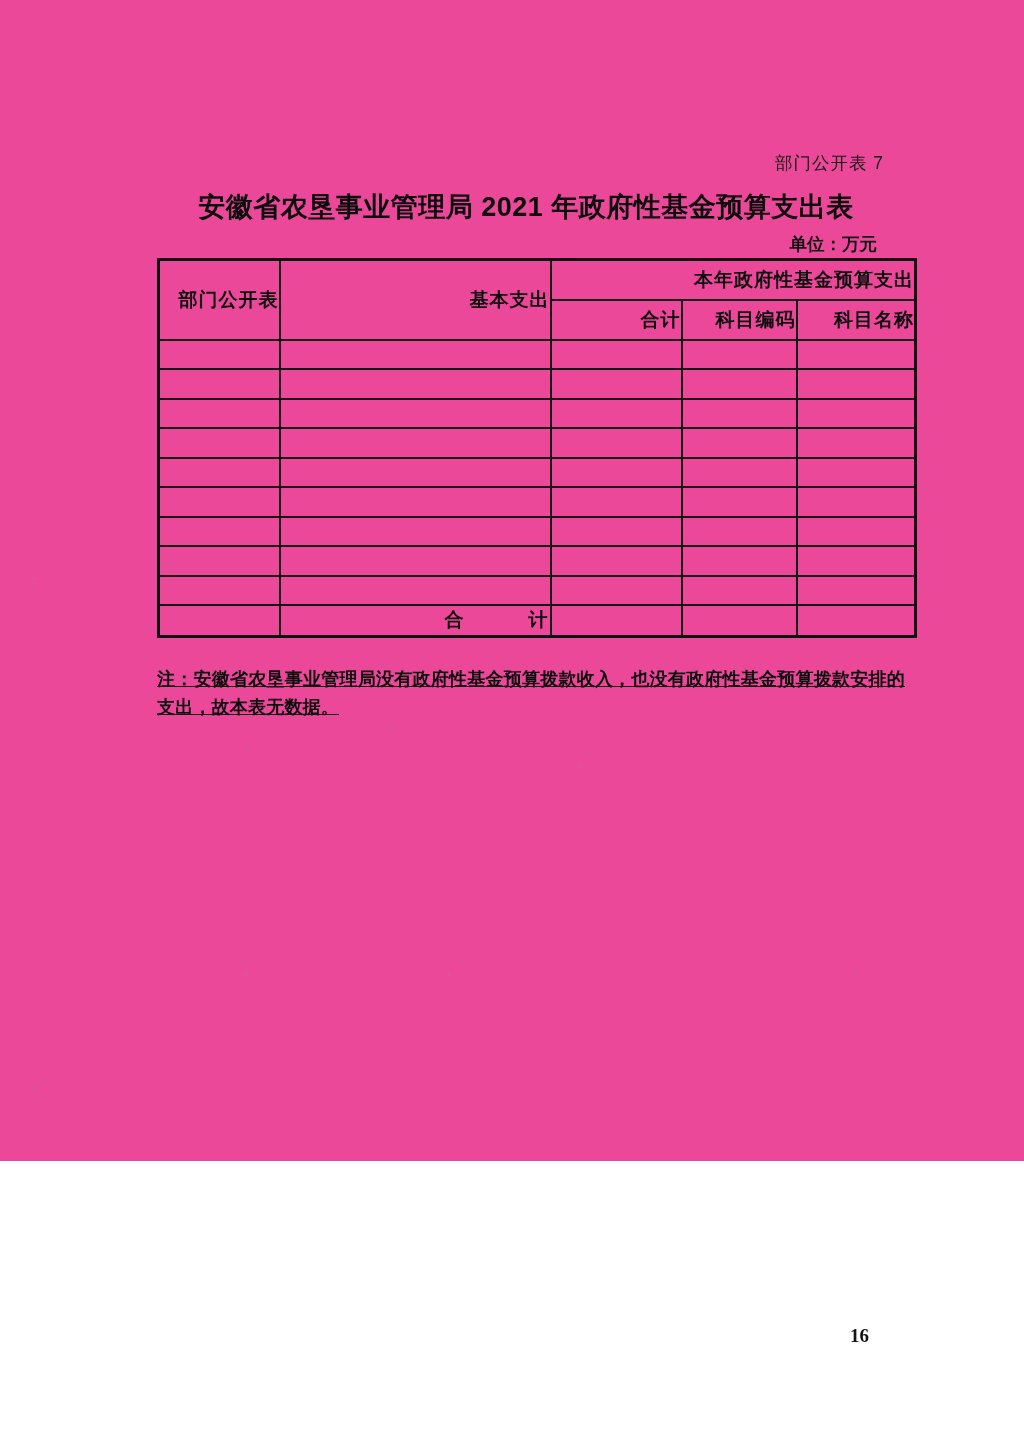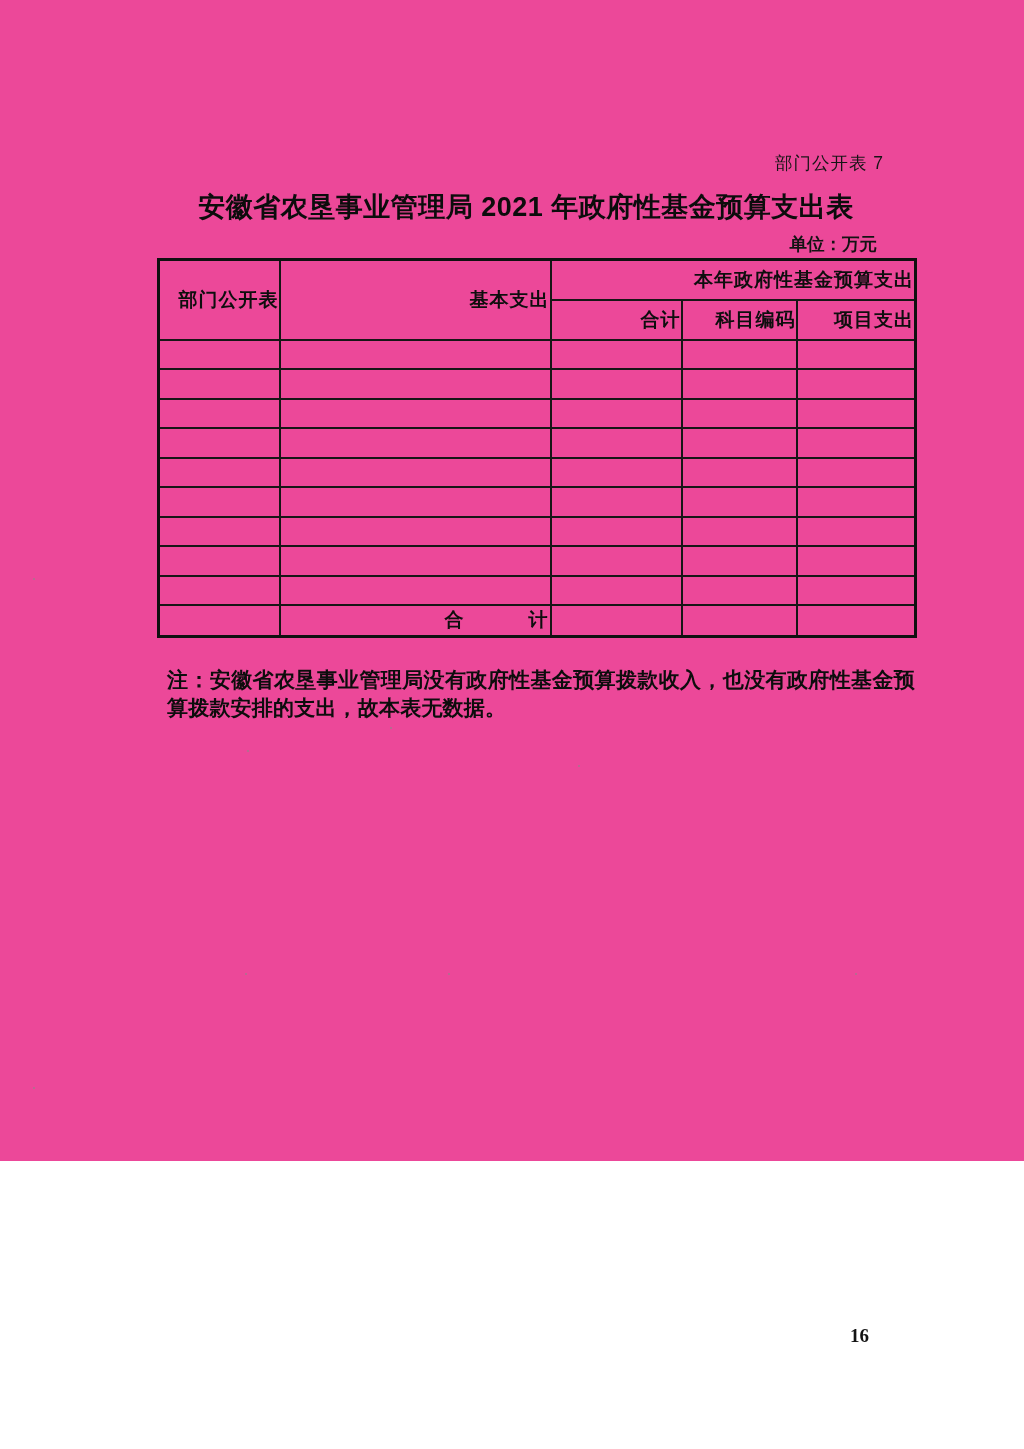--- a/index.html
+++ b/index.html
@@ -60,28 +60,29 @@
   table.budget thead th { height: 40px; letter-spacing: 1px; }
   table.budget tbody td { height: 29.5px; }
   table.budget tfoot td { height: 31px; }
   .total-label {
     font-size: 21px;
     font-weight: 800;
     letter-spacing: 2px;
   }
   .note {
     position: absolute;
-    left: 167px; top: 666px;
+    left: 157px; top: 666px;
     width: 748px;
-    font-size: 21px;
+    font-size: 18px;
     line-height: 27.5px;
     font-weight: 700;
     letter-spacing: 0.2px;
     color: #0d0d0d;
     text-align: justify;
+    text-decoration: underline;
   }
   .page-number {
     position: absolute;
     left: 850px; top: 1325px;
     font-family: "Liberation Serif", "DejaVu Serif", serif;
     font-size: 19px;
     font-weight: 700;
     color: #141414;
   }
   .speck {
@@ -113,21 +114,21 @@
     </colgroup>
     <thead>
       <tr>
         <th rowspan="2">部门公开表</th>
         <th rowspan="2">基本支出</th>
         <th colspan="3">本年政府性基金预算支出</th>
       </tr>
       <tr>
         <th>合计</th>
         <th>科目编码</th>
-        <th>项目支出</th>
+        <th>科目名称</th>
       </tr>
     </thead>
     <tbody>
         <tr>
           <td></td>
           <td></td>
           <td></td>
           <td></td>
           <td></td>
         </tr>

